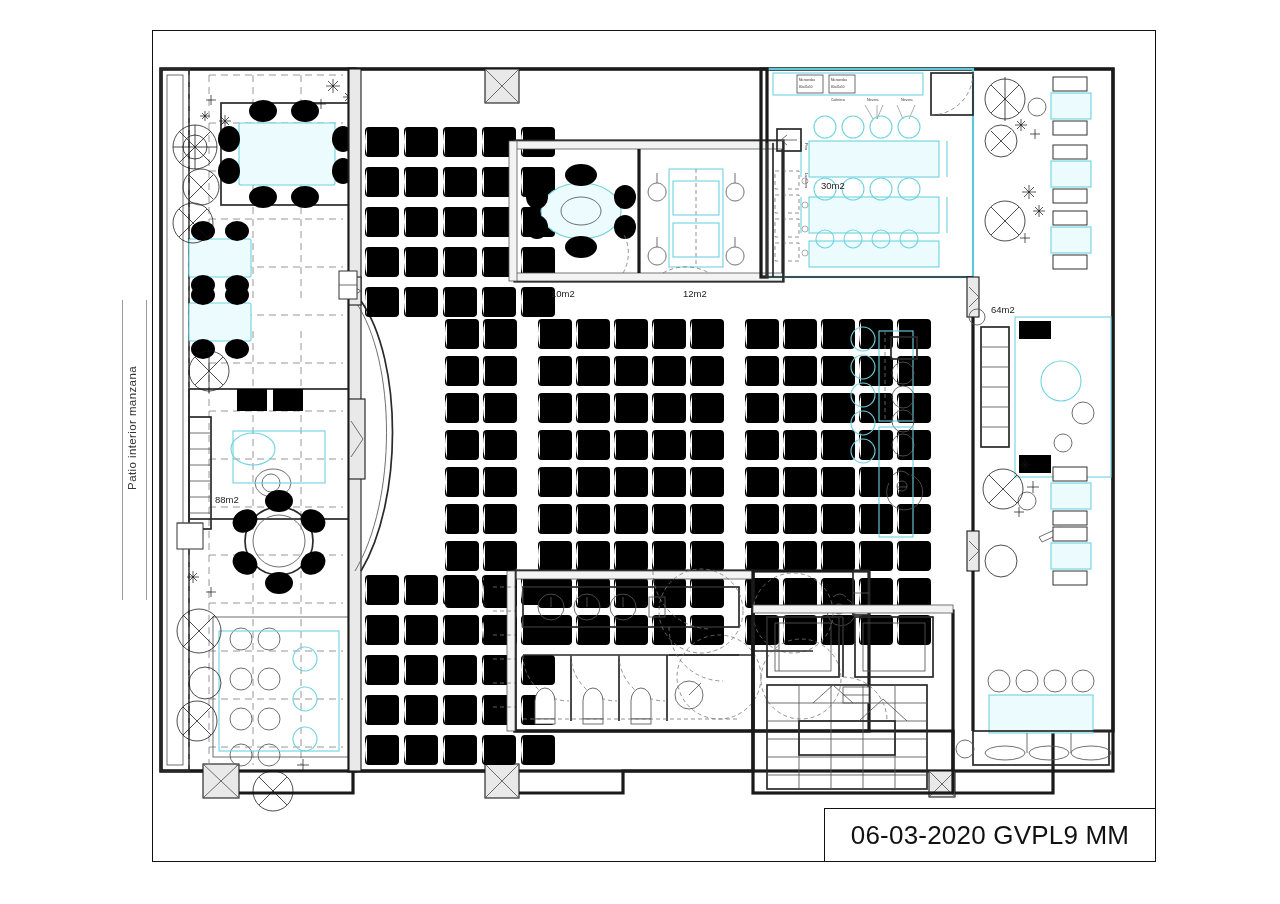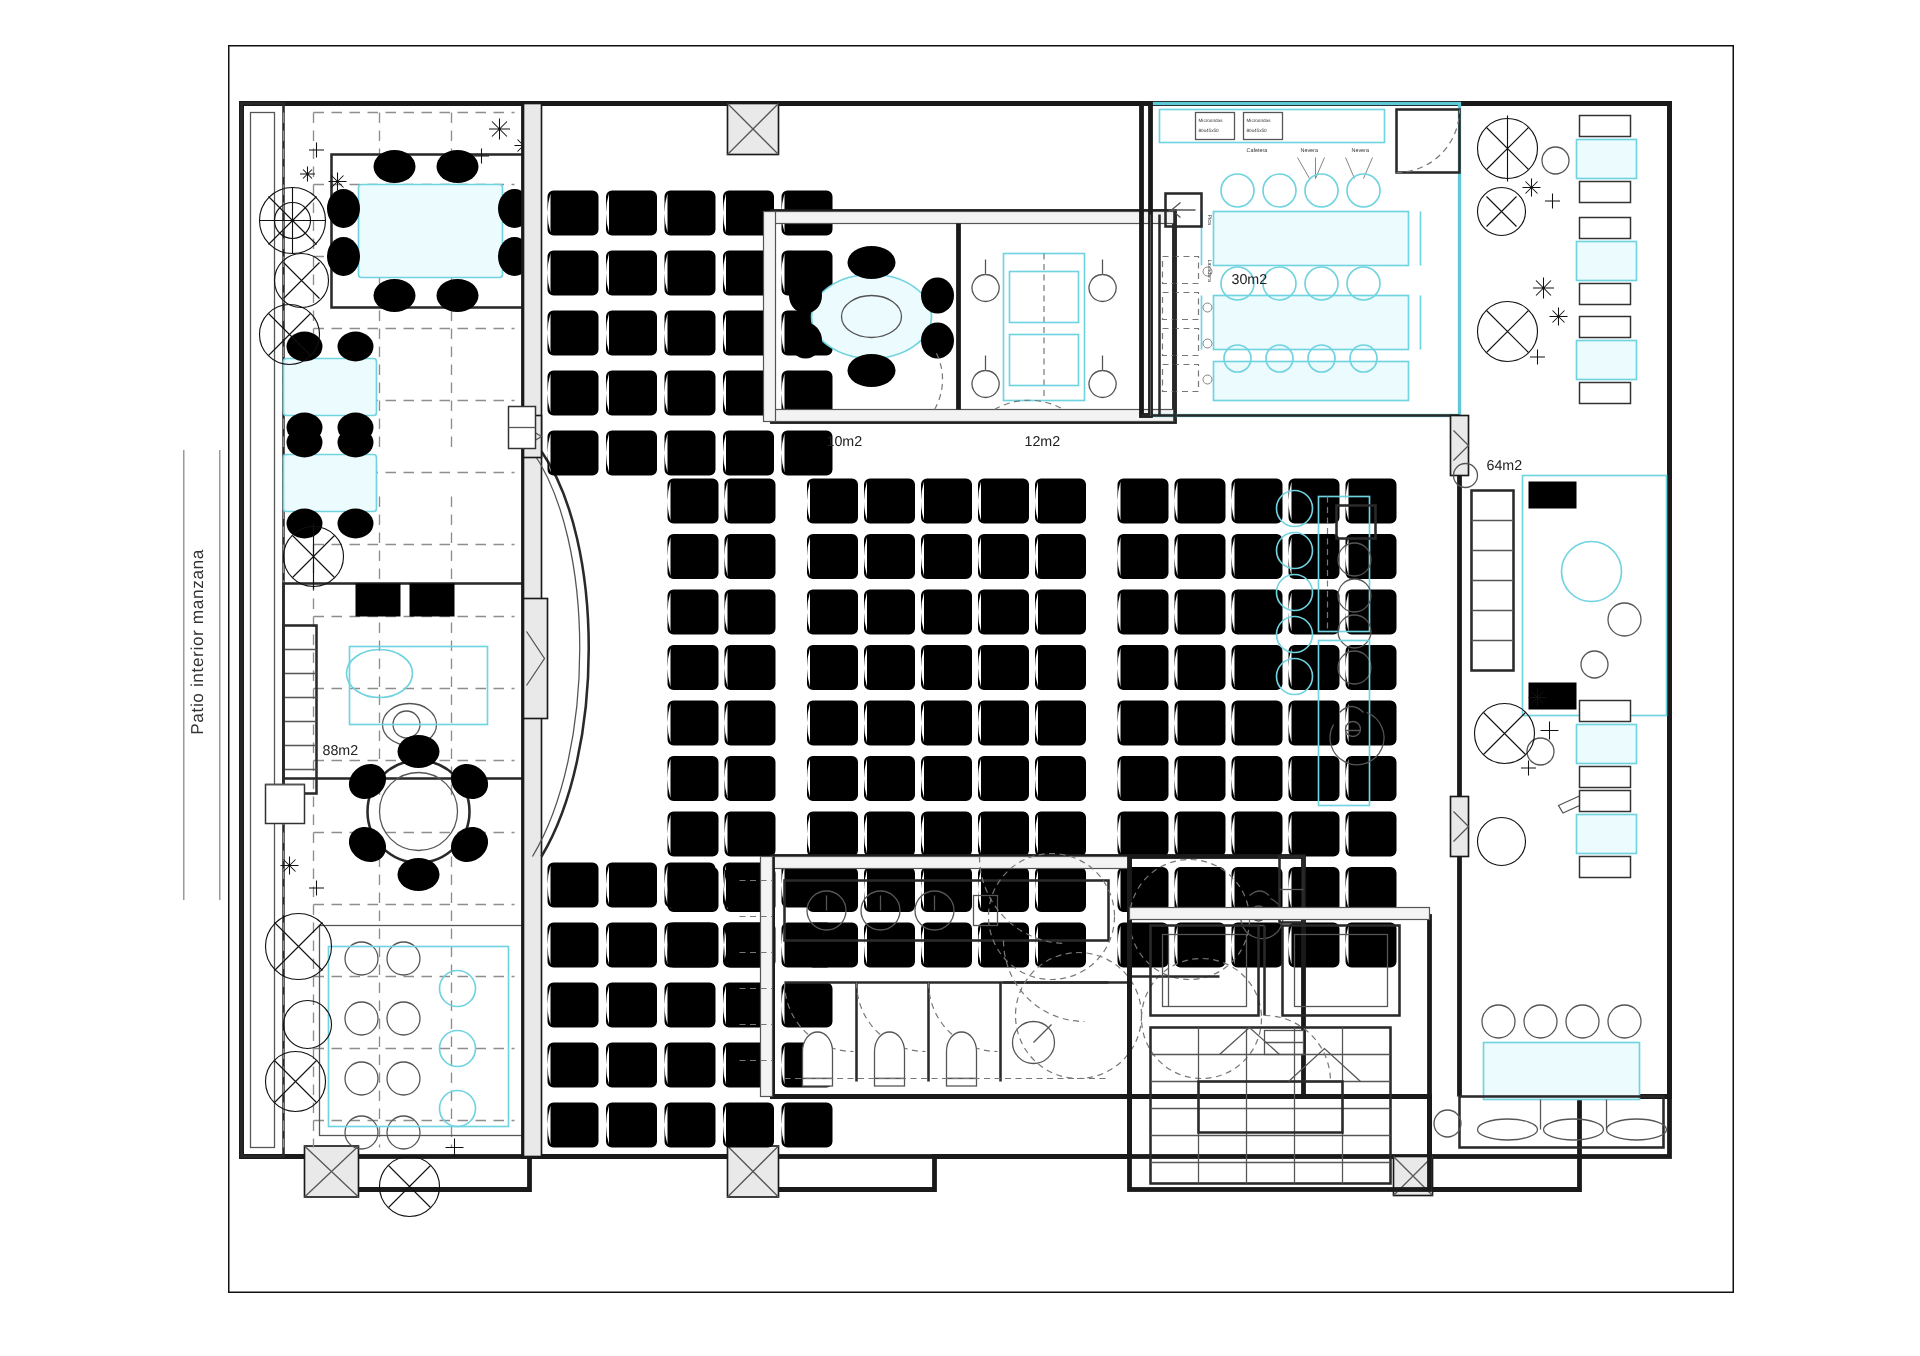--- a/index.html
+++ b/index.html
@@ -1067,15 +1067,18 @@
         <path class="w-tn" d="M198 254 L208 260 L198 266"></path>
         <rect class="furn" x="186" y="240" width="18" height="28"></rect>
         <path class="w-tn" d="M186 254 L204 254"></path>
         <path class="w-md" d="M630 110 L630 250"></path>
         <path class="w-md" d="M362 110 L362 250"></path>
         <rect class="fill-lgray" x="356" y="110" width="8" height="140"></rect>
       </g>
 
     </svg>
 
+    <div class="tbl-wrap">
+      <span class="tbl-txt">06-03-2020 GVPL9 MM</span>
+    </div>
 
   </div>
 </div>
 
 </body></html>

